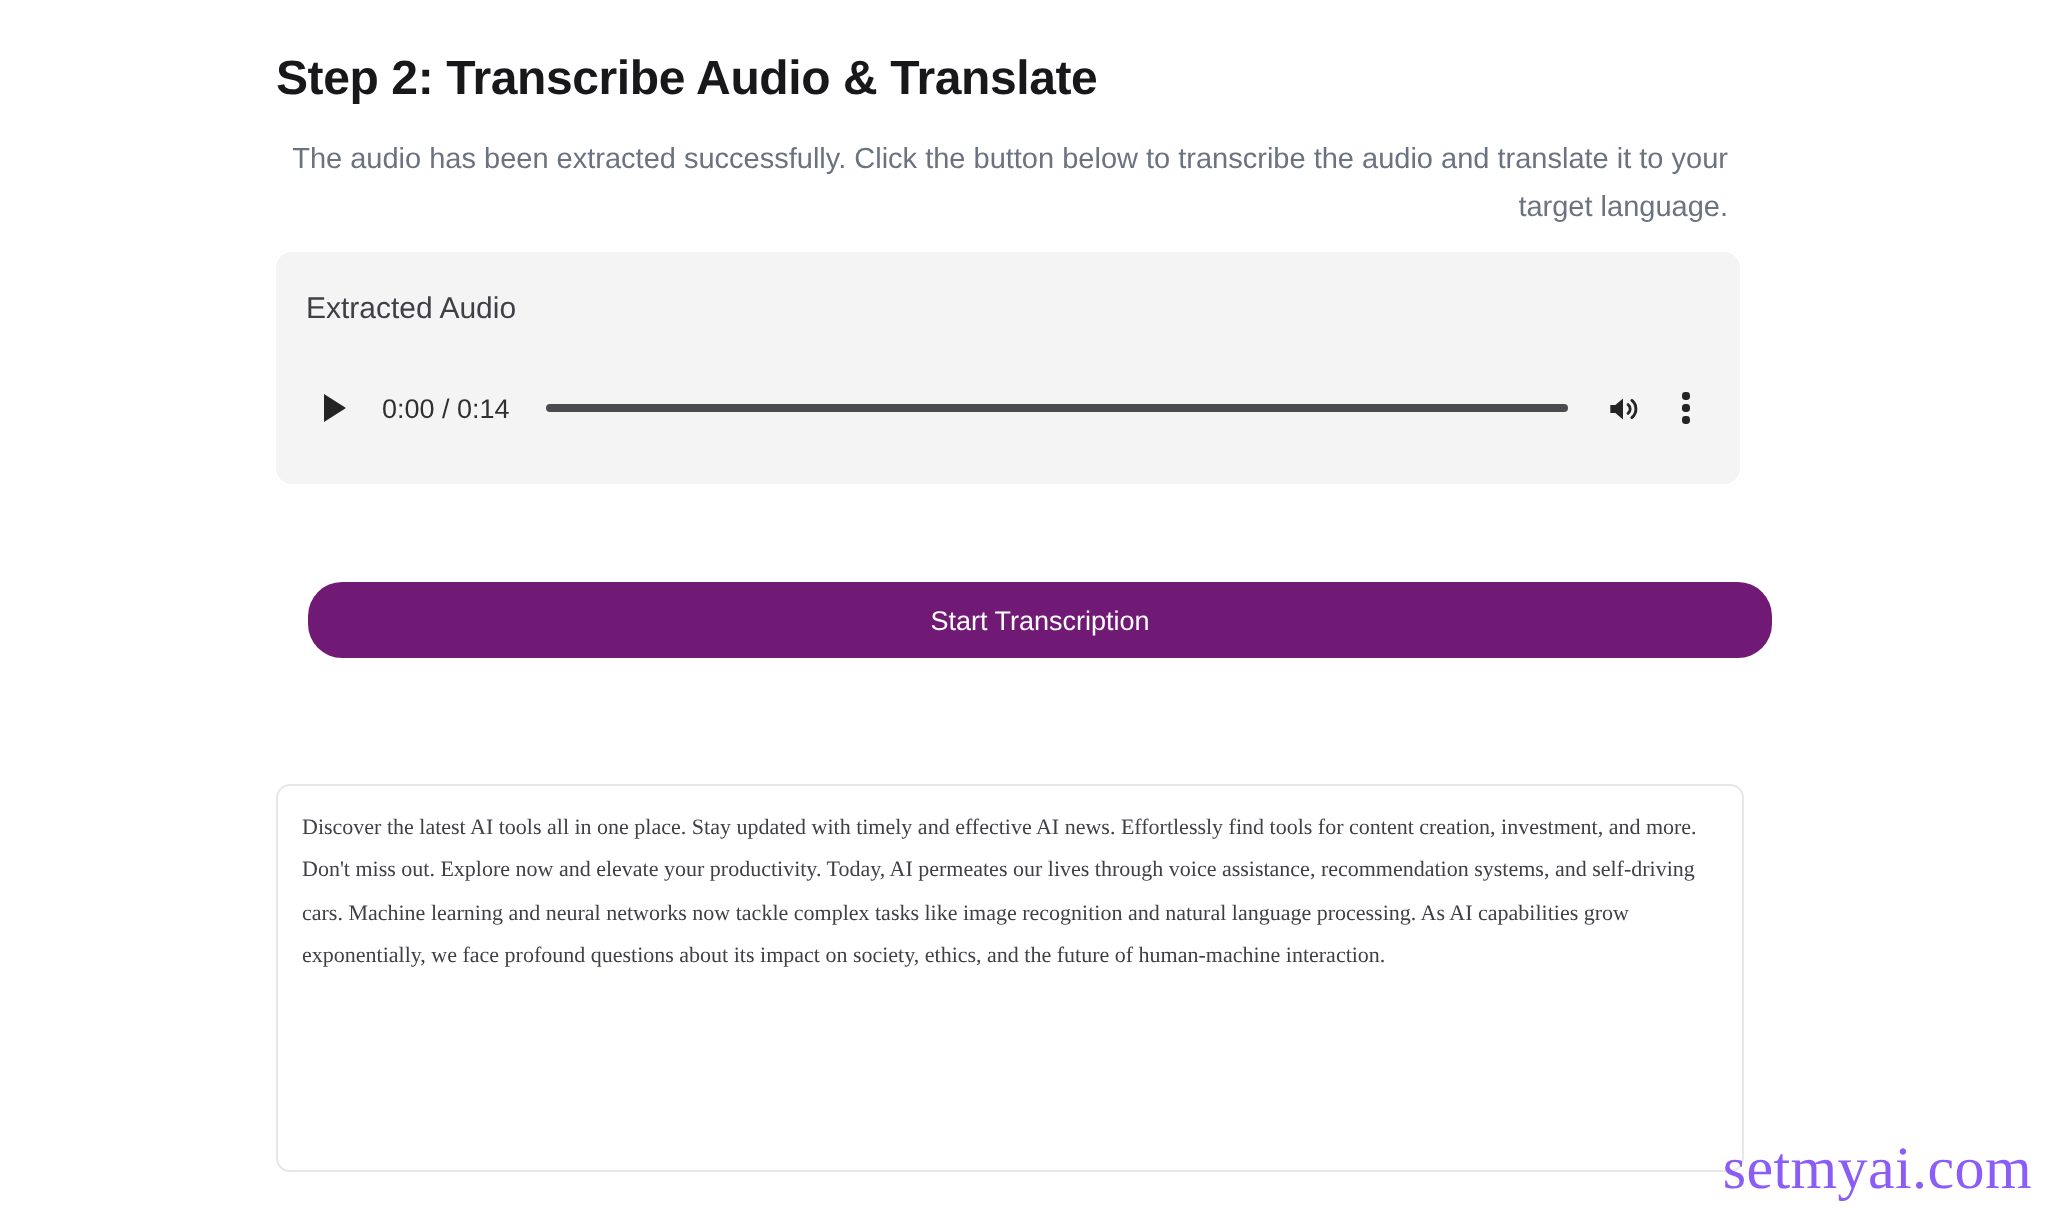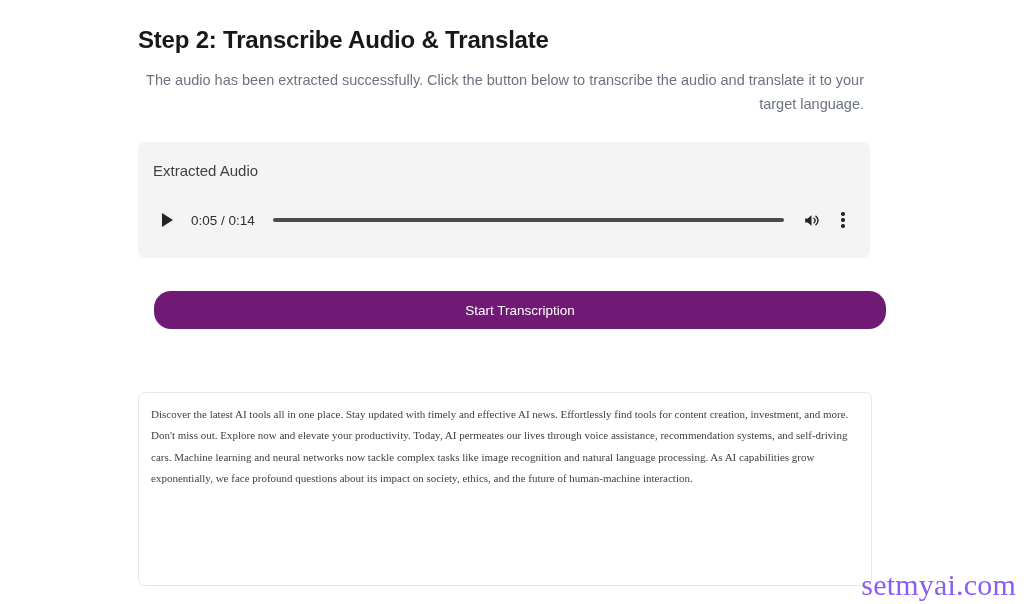--- a/index.html
+++ b/index.html
@@ -42,21 +42,21 @@
     font-size: 14.5px;
     line-height: 1.62;
     color: #6b7280;
     text-align: right;
   }
 
   
   .audio-card {
     position: absolute;
     left: 0;
-    top: 142px;
+    top: 126px;
     width: 732px;
     height: 116px;
     background: #f4f4f5;
     border-radius: 8px;
     box-sizing: border-box;
   }
   .audio-card-label {
     position: absolute;
     left: 15px;
     top: 20px;
@@ -212,21 +212,21 @@
 
   <div class="audio-card">
     <div class="audio-card-label">Extracted Audio</div>
 
     <div class="audio-player">
 
       <div class="play-btn">
         <span class="play-tri"></span>
       </div>
 
-      <div class="time-display">0:05 / 0:14</div>
+      <div class="time-display">0:00 / 0:14</div>
 
       <div class="progress-wrap">
         <div class="progress-track"></div>
       </div>
 
       <div class="vol-btn">
         <svg width="19" height="19" viewBox="0 0 24 24">
           <path d="M4 9.5h3.2L12 5.4v13.2L7.2 14.5H4z" fill="#242424"></path>
           <path d="M15.2 9.2a3.6 3.6 0 0 1 0 5.6" stroke="#242424" stroke-width="1.8" fill="none" stroke-linecap="round"></path>
           <path d="M17.6 6.6a7 7 0 0 1 0 10.8" stroke="#242424" stroke-width="1.8" fill="none" stroke-linecap="round"></path>

